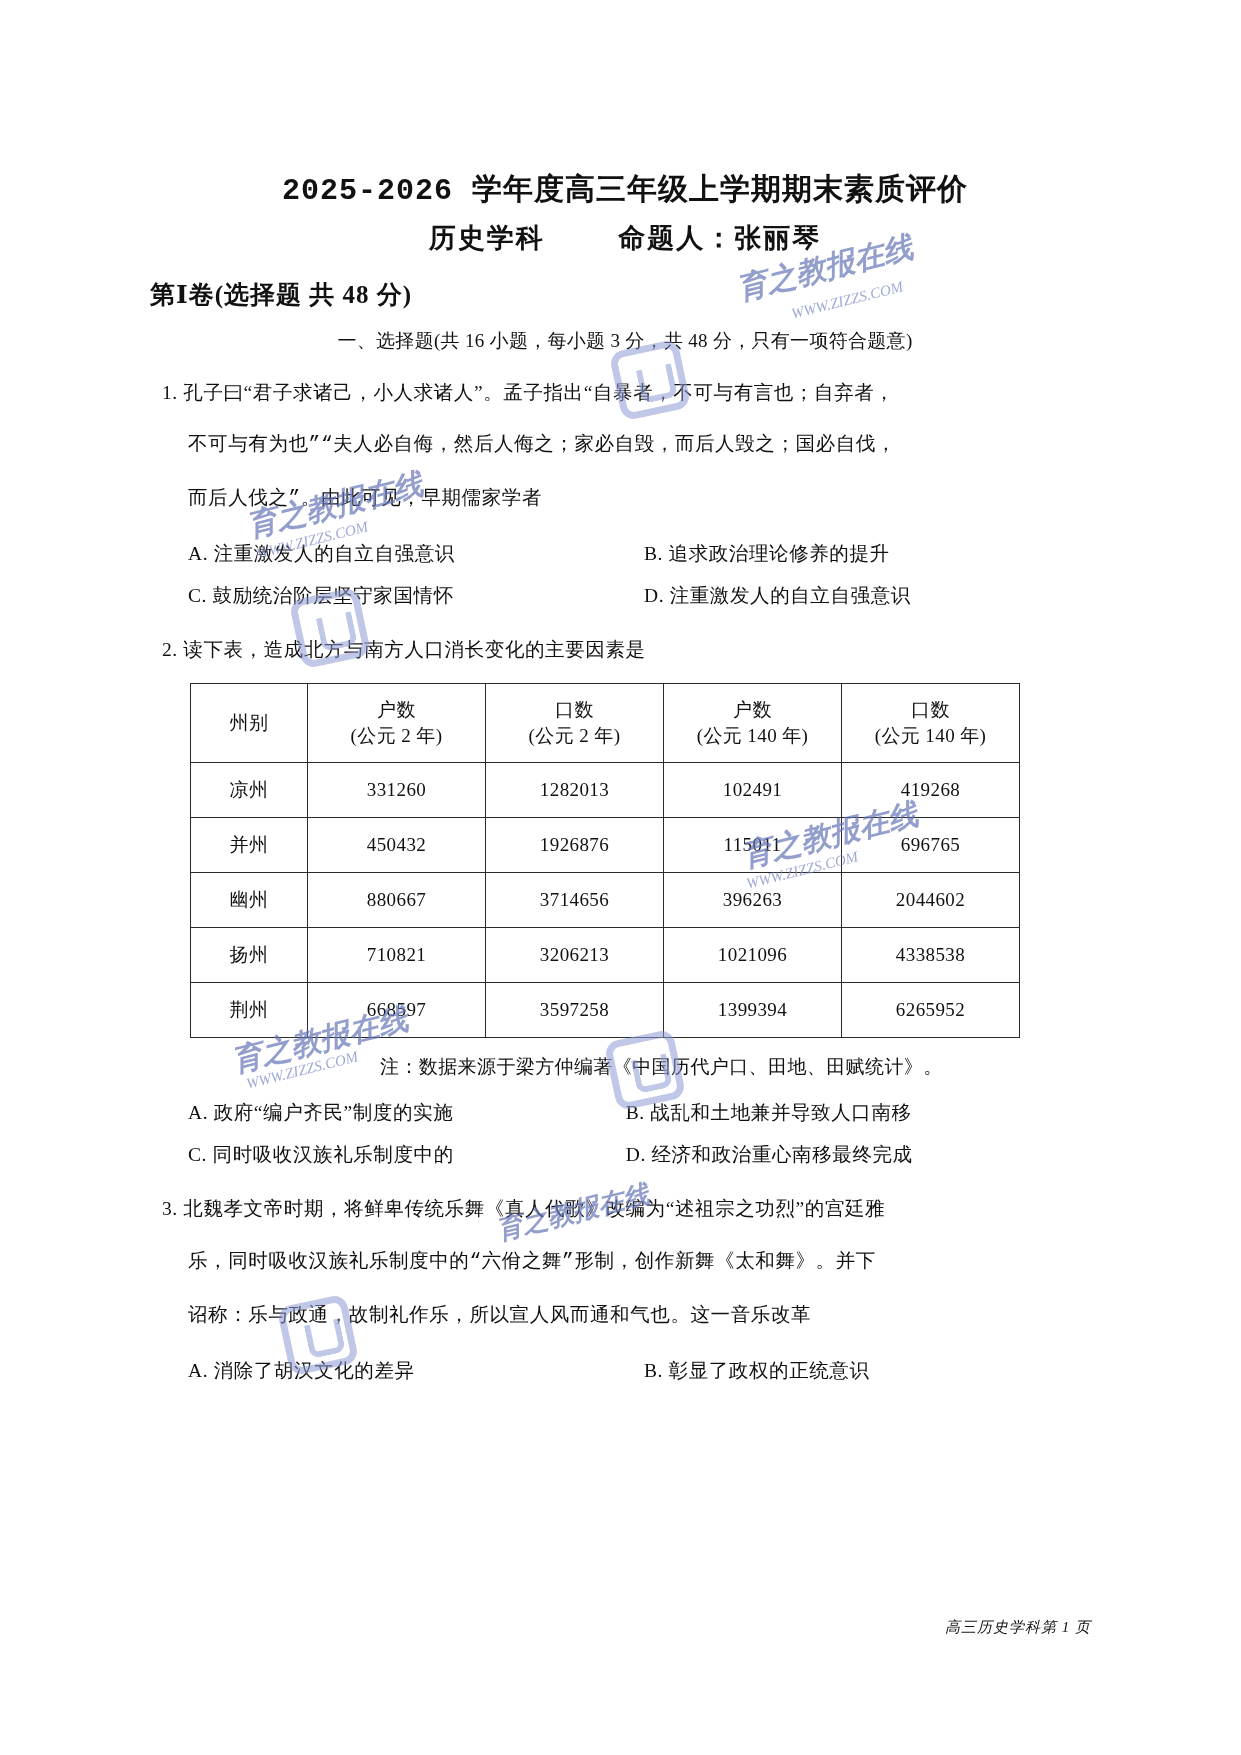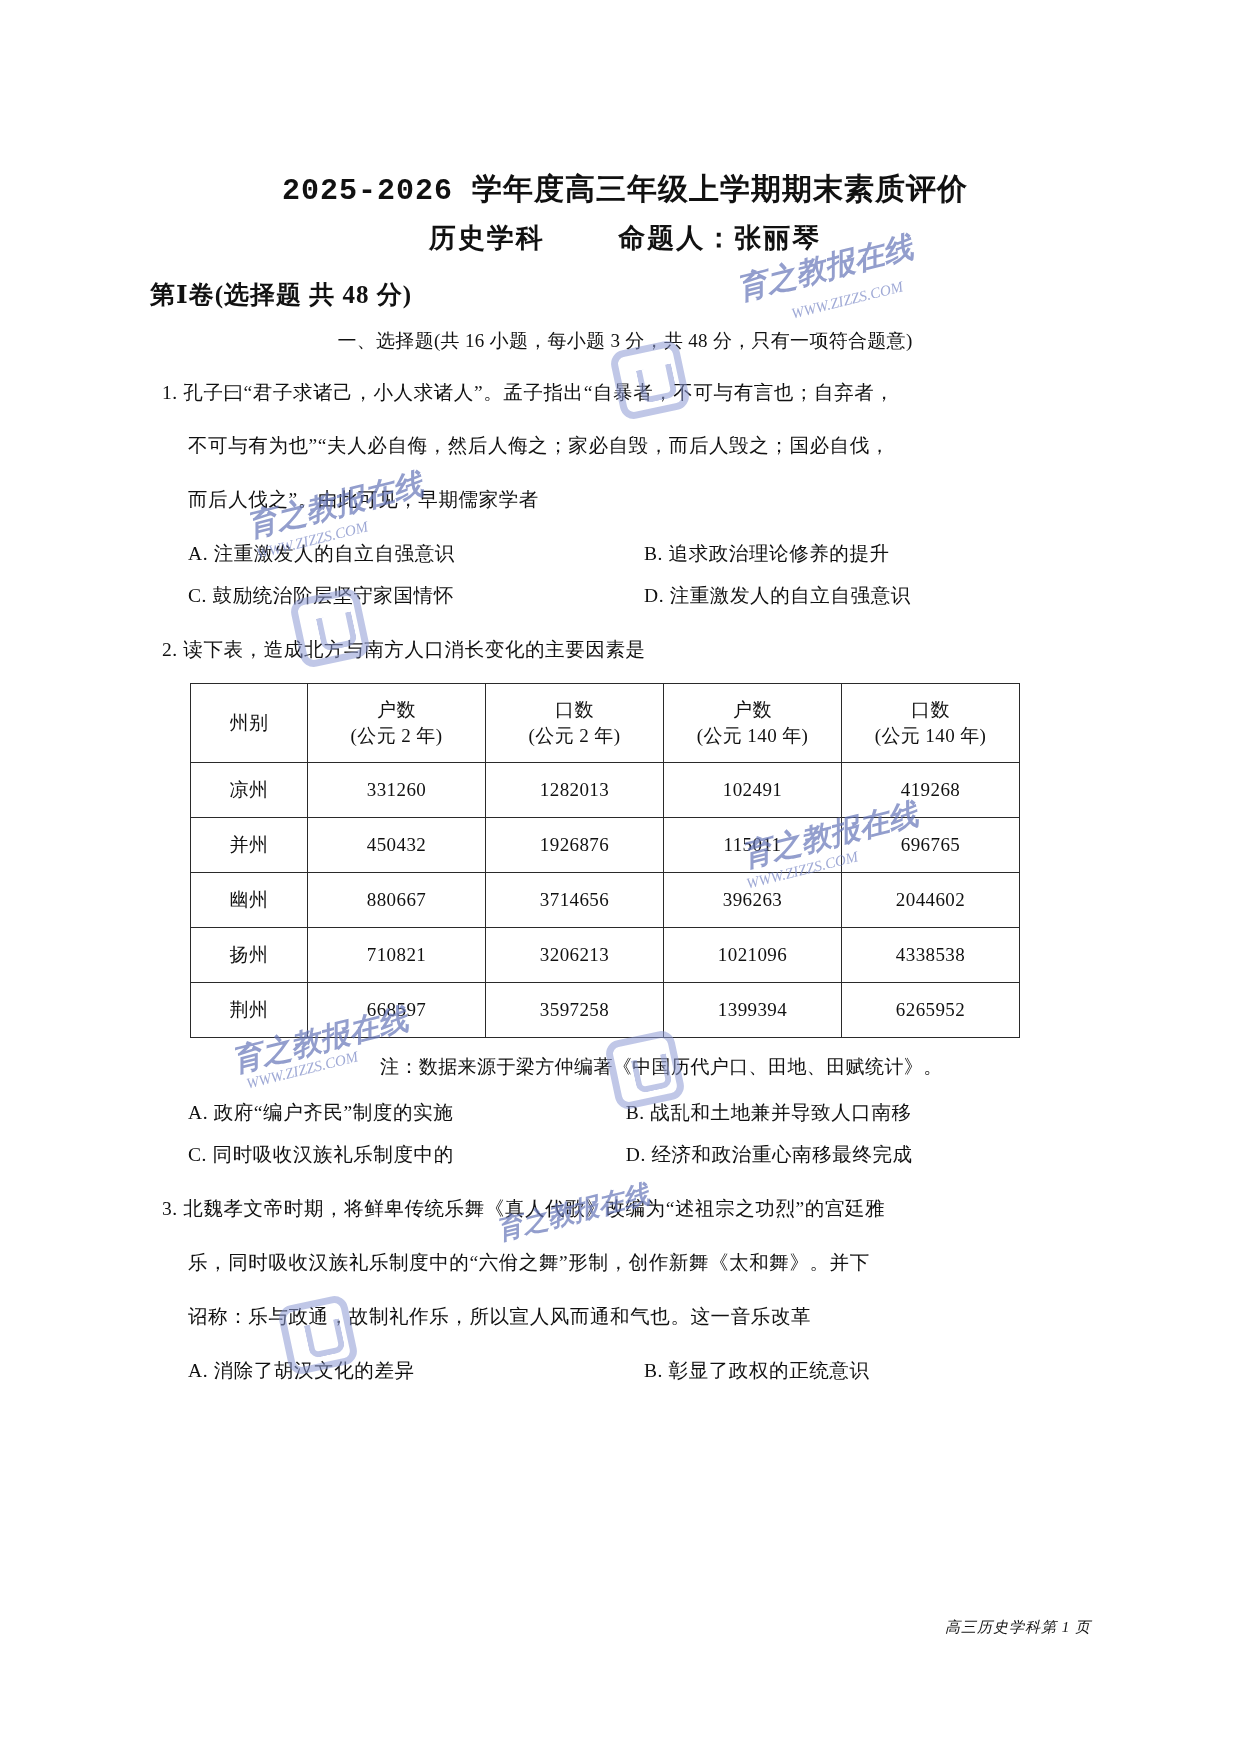--- a/index.html
+++ b/index.html
@@ -62,21 +62,21 @@
     text-align:center;
   }
   
   .q{margin:0 0 6px 0;}
   .q-line{
     font-size:19.5px;
     line-height:2.15;
     letter-spacing:.6px;
     margin:12px;
   }
-  .q-line.indent{padding-left:26px;}
+  .q-line.indent{padding-left:26px;font-family:Liberation Mono, monospace;}
   .opts{
     display:flex;
     font-size:19.5px;
     line-height:2.15;
     letter-spacing:.6px;
     padding-left:38px;
   }
   .opt{width:50%;}
   .opt.wide{width:48%;}
   

